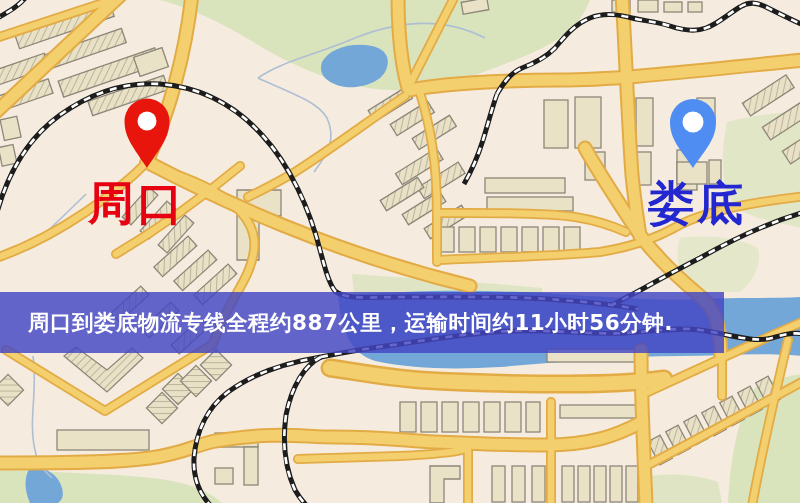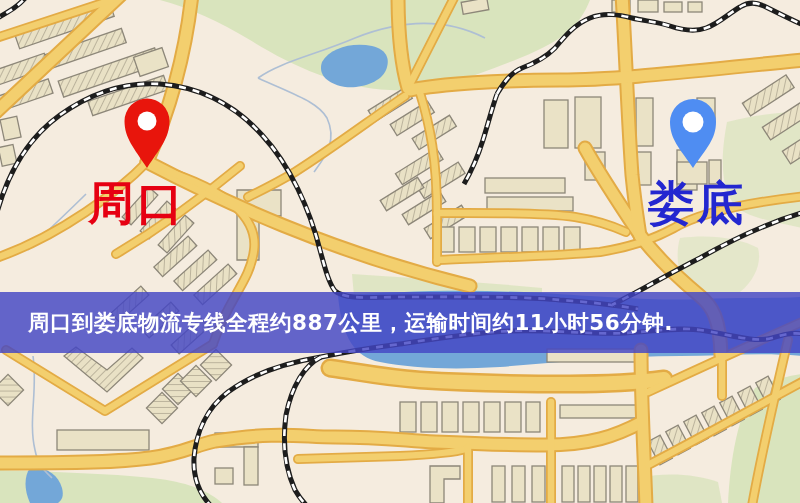--- a/index.html
+++ b/index.html
@@ -19,21 +19,21 @@
   .rail-b{fill:none;stroke:var(--rail,#1d1d1d);stroke-width:5;stroke-linecap:butt;}
   .rail-d{fill:none;stroke:#ffffff;stroke-width:2.6;stroke-dasharray:7 7;}
   .bld{fill:var(--building,#eae2c6);stroke:#8d8779;stroke-width:1.3;}
   .bldh{fill:url(#hatch);stroke:#8d8779;stroke-width:1.3;}
   .stream{fill:none;stroke:#aebfd4;stroke-width:1.6;}
   .park{fill:var(--park,#d9e4bd);}
   .water{fill:var(--water,#73a7d8);}
   .maplabel{font-weight:bold;font-size:46px;letter-spacing:3px;
     font-family:"DejaVu Sans","Liberation Sans",sans-serif;}
   .banner{
-    position:absolute;left:0;top:292px;width:800px;height:61px;
+    position:absolute;left:0;top:292px;width:724px;height:61px;
     background:var(--banner_bg,rgba(67,70,196,0.82));
     display:flex;align-items:center;box-sizing:border-box;padding-left:28px;
   }
   .banner span{
     color:var(--banner_text,#ffffff);font-size:21.5px;font-weight:600;
     letter-spacing:0.5px;white-space:nowrap;
   }
 </style>
 </head>
 <body>

